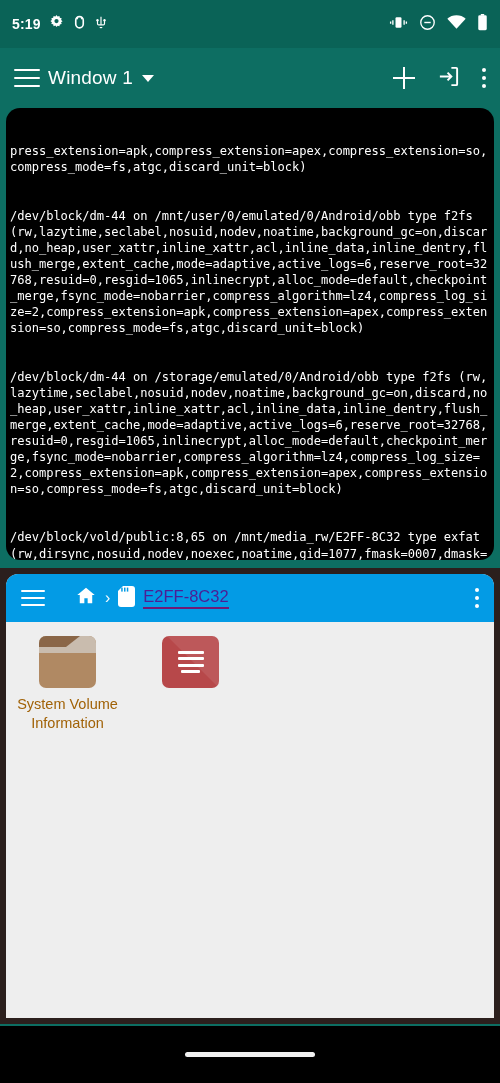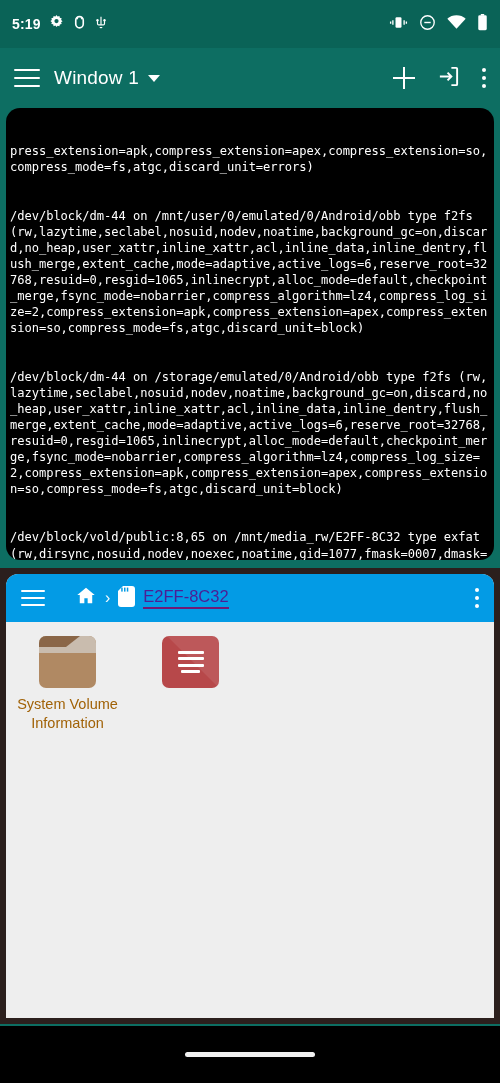--- a/index.html
+++ b/index.html
@@ -27,21 +27,21 @@
     position:absolute; top:48px; left:0; width:500px; height:520px;
     background:#0d6e62;
   }
   .term-appbar {
     height:60px; display:flex; align-items:center; padding:0 14px;
     color:#fff; background:#0d6e62;
   }
   .hamburger { width:26px; height:18px; display:flex; flex-direction:column;
     justify-content:space-between; cursor:pointer; }
   .hamburger i { display:block; height:2.4px; background:#fff; border-radius:1px; }
-  .win-title { margin-left:14px; font-size:19px; color:#fff; letter-spacing:.2px; }
+  .win-title { margin-left:8px; font-size:19px; color:#fff; letter-spacing:.2px; }
   .caret-down {
     width:0;height:0;border-left:6px solid transparent;border-right:6px solid transparent;
     border-top:7px solid #fff; margin-left:9px; display:inline-block; vertical-align:middle;
   }
   .title-wrap { display:flex; align-items:center; cursor:pointer; }
   .appbar-actions { margin-left:auto; display:flex; align-items:center; gap:22px; }
   .plus-ico { position:relative; width:22px; height:22px; }
   .plus-ico:before,.plus-ico:after{content:"";position:absolute;background:#fff;}
   .plus-ico:before{left:0;top:10px;width:22px;height:2.4px;}
   .plus-ico:after{top:0;left:10px;height:22px;width:2.4px;}
@@ -222,21 +222,21 @@
         <div class="dots-ico">
             <i></i>
             <i></i>
             <i></i>
           </div>
       </div>
     </div>
 
     <div class="term-body">
       <div class="term-text">
-        <span class="term-line">press_extension=apk,compress_extension=apex,compress_extension=so,compress_mode=fs,atgc,discard_unit=errors)</span>
+        <span class="term-line">press_extension=apk,compress_extension=apex,compress_extension=so,compress_mode=fs,atgc,discard_unit=block)</span>
         <span class="term-line">/dev/block/dm-44 on /mnt/user/0/emulated/0/Android/obb type f2fs (rw,lazytime,seclabel,nosuid,nodev,noatime,background_gc=on,discard,no_heap,user_xattr,inline_xattr,acl,inline_data,inline_dentry,flush_merge,extent_cache,mode=adaptive,active_logs=6,reserve_root=32768,resuid=0,resgid=1065,inlinecrypt,alloc_mode=default,checkpoint_merge,fsync_mode=nobarrier,compress_algorithm=lz4,compress_log_size=2,compress_extension=apk,compress_extension=apex,compress_extension=so,compress_mode=fs,atgc,discard_unit=block)</span>
         <span class="term-line">/dev/block/dm-44 on /storage/emulated/0/Android/obb type f2fs (rw,lazytime,seclabel,nosuid,nodev,noatime,background_gc=on,discard,no_heap,user_xattr,inline_xattr,acl,inline_data,inline_dentry,flush_merge,extent_cache,mode=adaptive,active_logs=6,reserve_root=32768,resuid=0,resgid=1065,inlinecrypt,alloc_mode=default,checkpoint_merge,fsync_mode=nobarrier,compress_algorithm=lz4,compress_log_size=2,compress_extension=apk,compress_extension=apex,compress_extension=so,compress_mode=fs,atgc,discard_unit=block)</span>
         <span class="term-line">/dev/block/vold/public:8,65 on /mnt/media_rw/E2FF-8C32 type exfat (rw,dirsync,nosuid,nodev,noexec,noatime,gid=1077,fmask=0007,dmask=0007,allow_utime=0020,iocharset=utf8,errors=remount-ro)</span>
         
         
         
         
         
       </div>
     </div>

